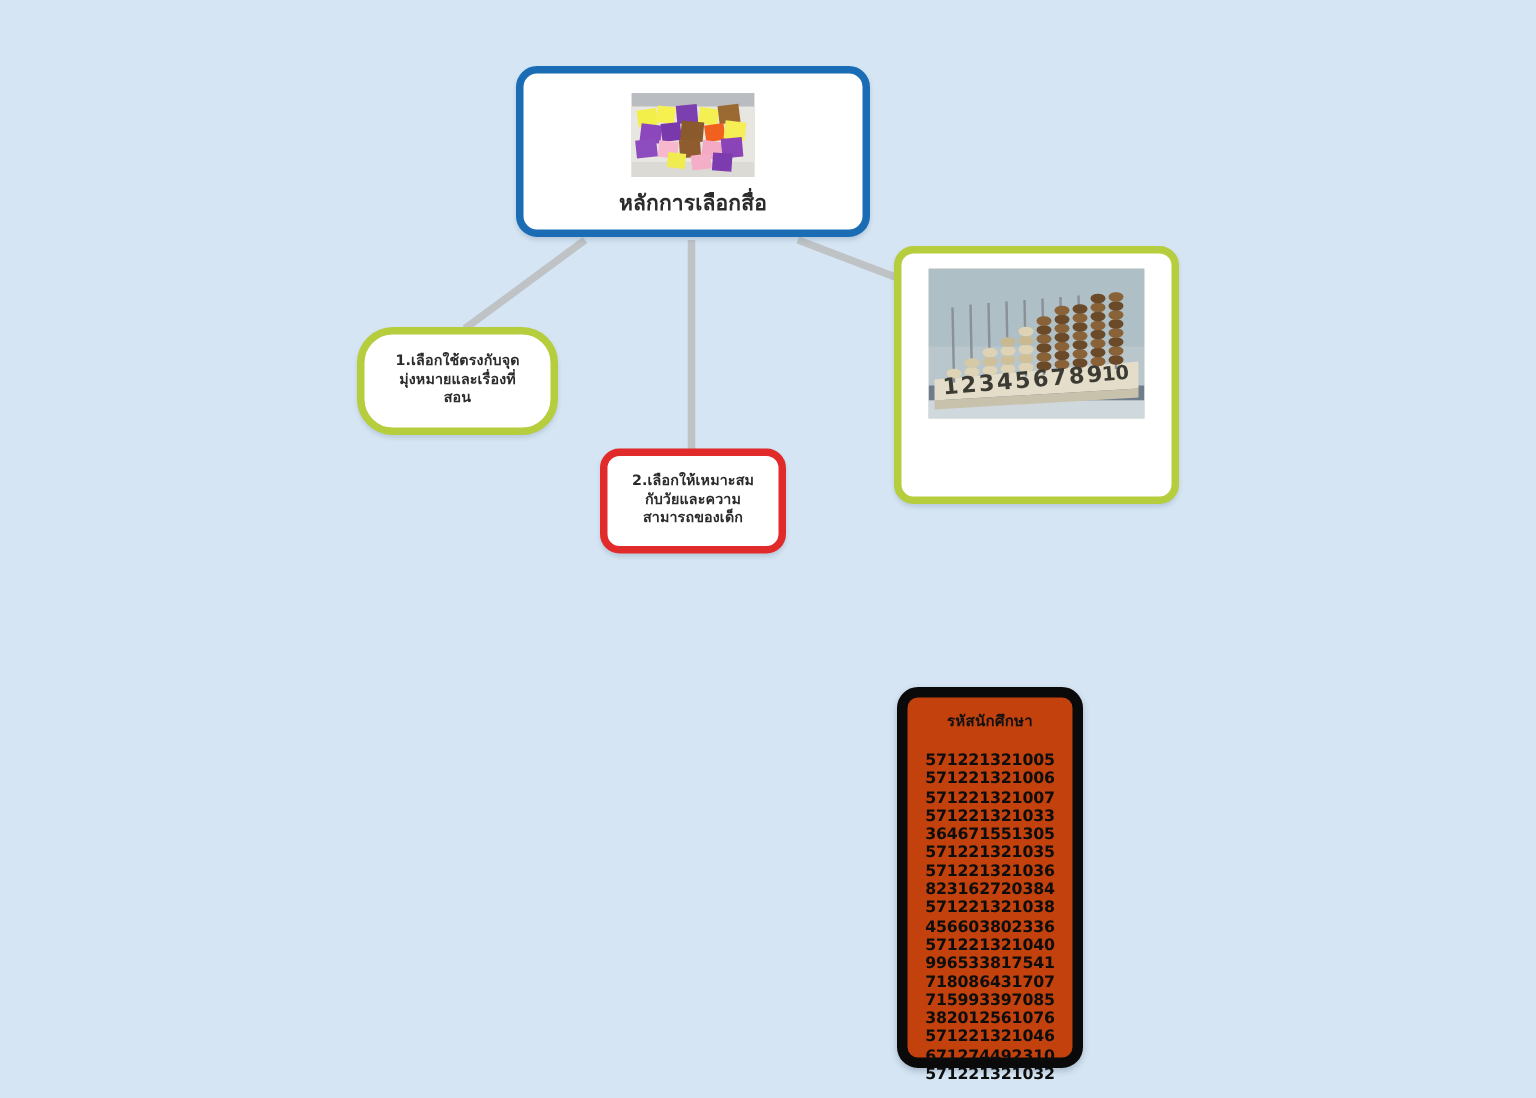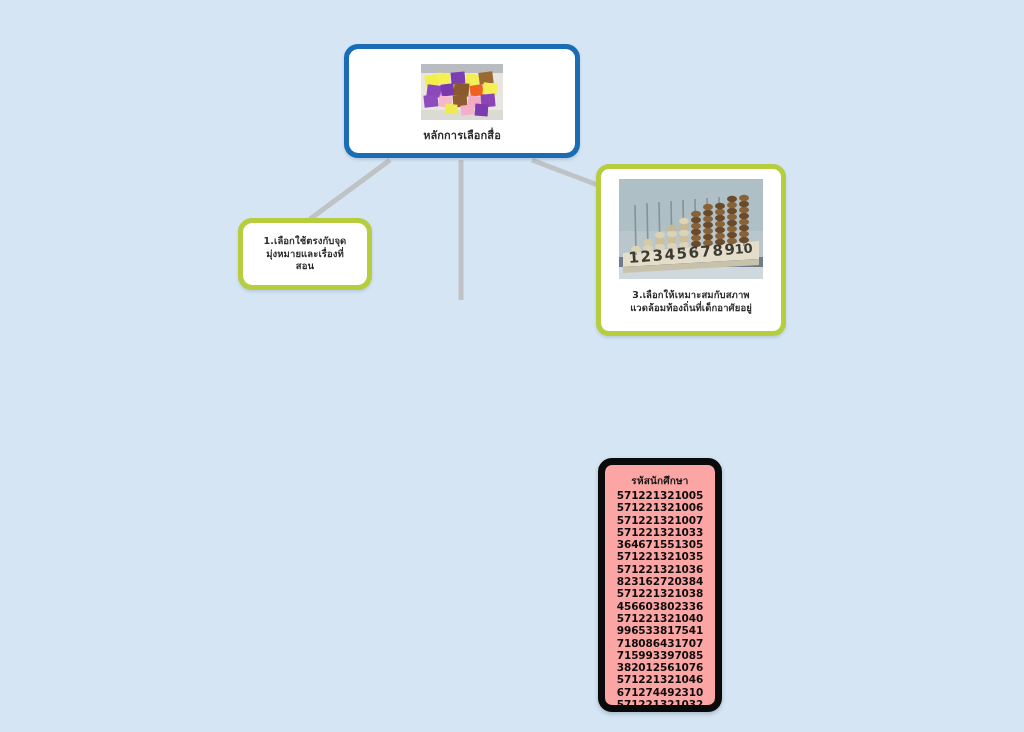--- a/index.html
+++ b/index.html
@@ -54,21 +54,21 @@
     box-shadow: 0 2px 3px rgba(90,120,150,0.25);
     padding-top: 6px;
   }
 
   .node-green-left {
     left: 238px;
     top: 218px;
     width: 134px;
     height: 72px;
     border: 5px solid #b6cd3e;
-    border-radius: 14px;
+    border-radius: 24px;
     box-shadow: 0 2px 3px rgba(90,120,150,0.22);
   }
 
   .node-red {
     left: 400px;
     top: 299px;
     width: 124px;
     height: 70px;
     border: 5px solid #e12a2a;
     border-radius: 13px;
@@ -92,21 +92,21 @@
     font-weight: bold;
     color: #2b2b2b;
     text-align: center;
     line-height: 1.35;
     letter-spacing: 0.1px;
     padding: 0 6px;
     white-space: pre-line;
   }
 
   .node-root .node-caption {
-    font-size: 11px;
+    font-size: 14px;
     margin-top: 9px;
   }
 
   .node-green-right .node-caption {
     font-size: 9.5px;
     margin-top: 9px;
     line-height: 1.4;
   }
 
   
@@ -128,21 +128,21 @@
 
   .photo svg { display: block; }
 
   
   .id-card {
     position: absolute;
     left: 598px;
     top: 458px;
     width: 124px;
     height: 254px;
-    background: #fca5a5;
+    background: #c2410c;
     border: 7px solid #0a0a0a;
     border-radius: 14px;
     box-sizing: border-box;
     z-index: 3;
     display: flex;
     flex-direction: column;
     align-items: center;
     padding-top: 8px;
     box-shadow: 0 2px 4px rgba(60,80,110,0.3);
   }
@@ -151,21 +151,21 @@
     font-size: 10px;
     font-weight: bold;
     color: #111;
     letter-spacing: 0.2px;
     margin-bottom: 1px;
     text-align: center;
   }
 
   .id-list {
     list-style: none;
-    margin: 0;
+    margin: 12px;
     padding: 0;
     width: 100%;
   }
 
   .id-item {
     font-size: 10.5px;
     font-weight: bold;
     color: #0d0d0d;
     text-align: center;
     line-height: 12.3px;
@@ -214,20 +214,25 @@
     </div>
     <div class="node-caption">หลักการเลือกสื่อ</div>
   </div>
 
   <div class="node node-green-left">
     <div class="node-caption">1.เลือกใช้ตรงกับจุด
 มุ่งหมายและเรื่องที่
 สอน</div>
   </div>
 
+  <div class="node node-red">
+    <div class="node-caption">2.เลือกให้เหมาะสม
+กับวัยและความ
+สามารถของเด็ก</div>
+  </div>
 
   <div class="node node-green-right">
     <div class="photo photo-abacus">
       <svg width="144" height="100" viewBox="0 0 144 100">
         <rect x="0" y="0" width="144" height="100" fill="#b9c6cc"></rect>
         <rect x="0" y="0" width="144" height="52" fill="#aebfc6"></rect>
         <rect x="0" y="78" width="144" height="10" fill="#6e7c8c"></rect>
         <rect x="0" y="88" width="144" height="12" fill="#cfd8dc"></rect>
 
         <polygon points="4,74 140,62 140,80 4,88" fill="#e3ddc9"></polygon>
@@ -306,22 +311,20 @@
           <text x="46" y="81" transform="rotate(-5 46 81)">4</text>
           <text x="58" y="80" transform="rotate(-5 58 80)">5</text>
           <text x="70" y="79" transform="rotate(-5 70 79)">6</text>
           <text x="82" y="78" transform="rotate(-5 82 78)">7</text>
           <text x="94" y="77" transform="rotate(-5 94 77)">8</text>
           <text x="106" y="76" transform="rotate(-5 106 76)">9</text>
           <text x="116" y="75" font-size="13" transform="rotate(-5 116 75)">10</text>
         </g>
       </svg>
     </div>
-    <div class="node-caption">3.เลือกให้เหมาะสมกับสภาพ
-แวดล้อมท้องถิ่นที่เด็กอาศัยอยู่</div>
   </div>
 
   <div class="id-card">
     <div class="id-header">รหัสนักศึกษา</div>
     <ul class="id-list">
         <li class="id-item">571221321005</li>
         <li class="id-item">571221321006</li>
         <li class="id-item">571221321007</li>
         <li class="id-item">571221321033</li>
         <li class="id-item">364671551305</li>

